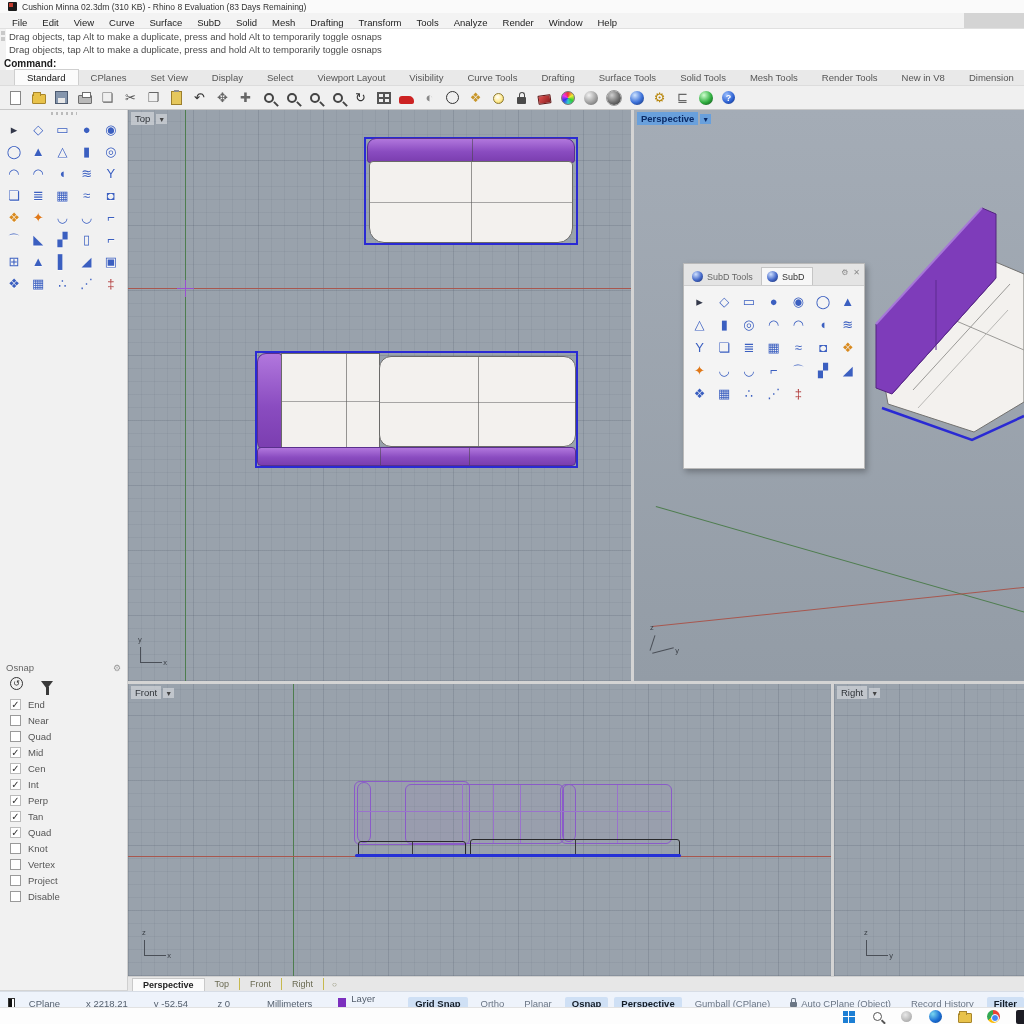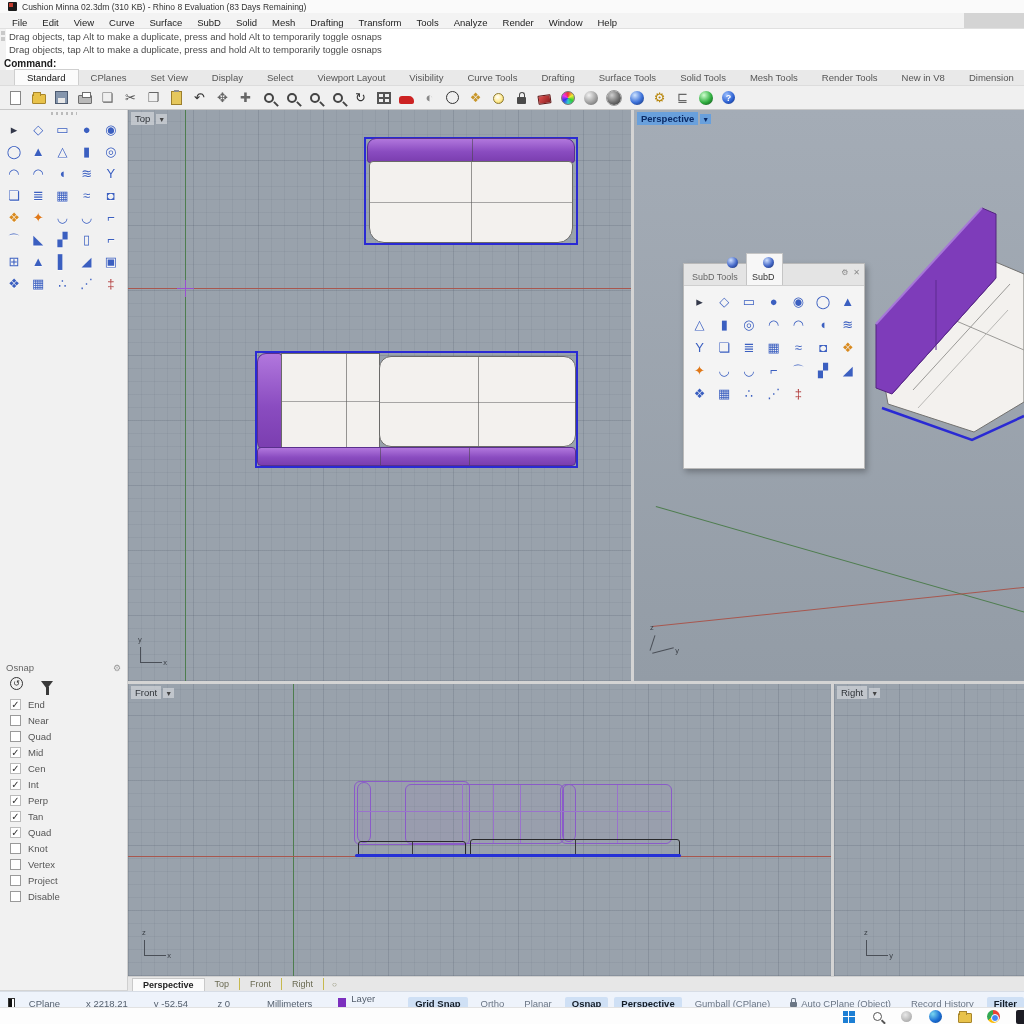--- a/index.html
+++ b/index.html
@@ -111,21 +111,21 @@
   .wire-p { position:absolute; border:1.5px solid #8a5bc8; border-radius:6px; background:rgba(150,100,200,.04); }
   .wire-k { position:absolute; border:1.5px solid #28282a; border-radius:3px; }
   .wline-v { position:absolute; width:1px; background:#9a72cc; }
   .wline-vk { position:absolute; width:1px; background:#3a3a3c; }
   .wline-h { position:absolute; height:1px; background:#9a72cc; }
   .blue-base { position:absolute; height:3px; background:#2531d6; border-radius:2px; }
 
   
   .subd-panel { position:absolute; left:683px; top:263px; width:182px; height:206px; background:#f4f4f4; border:1px solid #b9b9b9; box-shadow:2px 3px 6px rgba(0,0,0,.28); z-index:40; }
   .subd-tabs { display:flex; align-items:flex-end; height:22px; background:#e4e4e4; border-bottom:1px solid #cfcfcf; padding-left:3px; position:relative; }
-  .subd-tab { display:flex; align-items:flex-end; gap:4px; font-size:9px; color:#666; padding:3px 8px 3px 5px;flex-direction:column; }
+  .subd-tab { display:flex; align-items:center; gap:4px; font-size:9px; color:#666; padding:3px 8px 3px 5px; }
   .subd-tab.active { background:#f7f7f7; border:1px solid #c5c5c5; border-bottom:none; color:#333; }
   .sphere-dot { width:11px; height:11px; border-radius:50%; background:radial-gradient(circle at 35% 30%, #cfe0ff, #4468c8 55%, #15265e); }
   .subd-winbtns { position:absolute; right:4px; top:4px; font-size:8px; color:#8a8a8a; display:flex; gap:5px; }
   .subd-grid { display:grid; grid-template-columns:repeat(7,1fr); gap:2px 1px; padding:5px 4px; }
   .subd-ic { width:23px; height:21px; display:flex; align-items:center; justify-content:center; font-size:13px; color:#3b5fc0; }
 
   
   .vptabs { position:absolute; left:128px; top:976px; width:896px; height:15px; background:#e7e7e7; display:flex; align-items:center; padding-left:4px; border-top:1px solid #d0d0d0; }
   .vtab { font-size:9px; color:#6a6a52; padding:1px 10px; border-right:1px solid #c6b94e; }
   .vtab.active { background:#fbfbfb; color:#222; font-weight:bold; border:1px solid #c9c9c9; border-bottom:none; }

